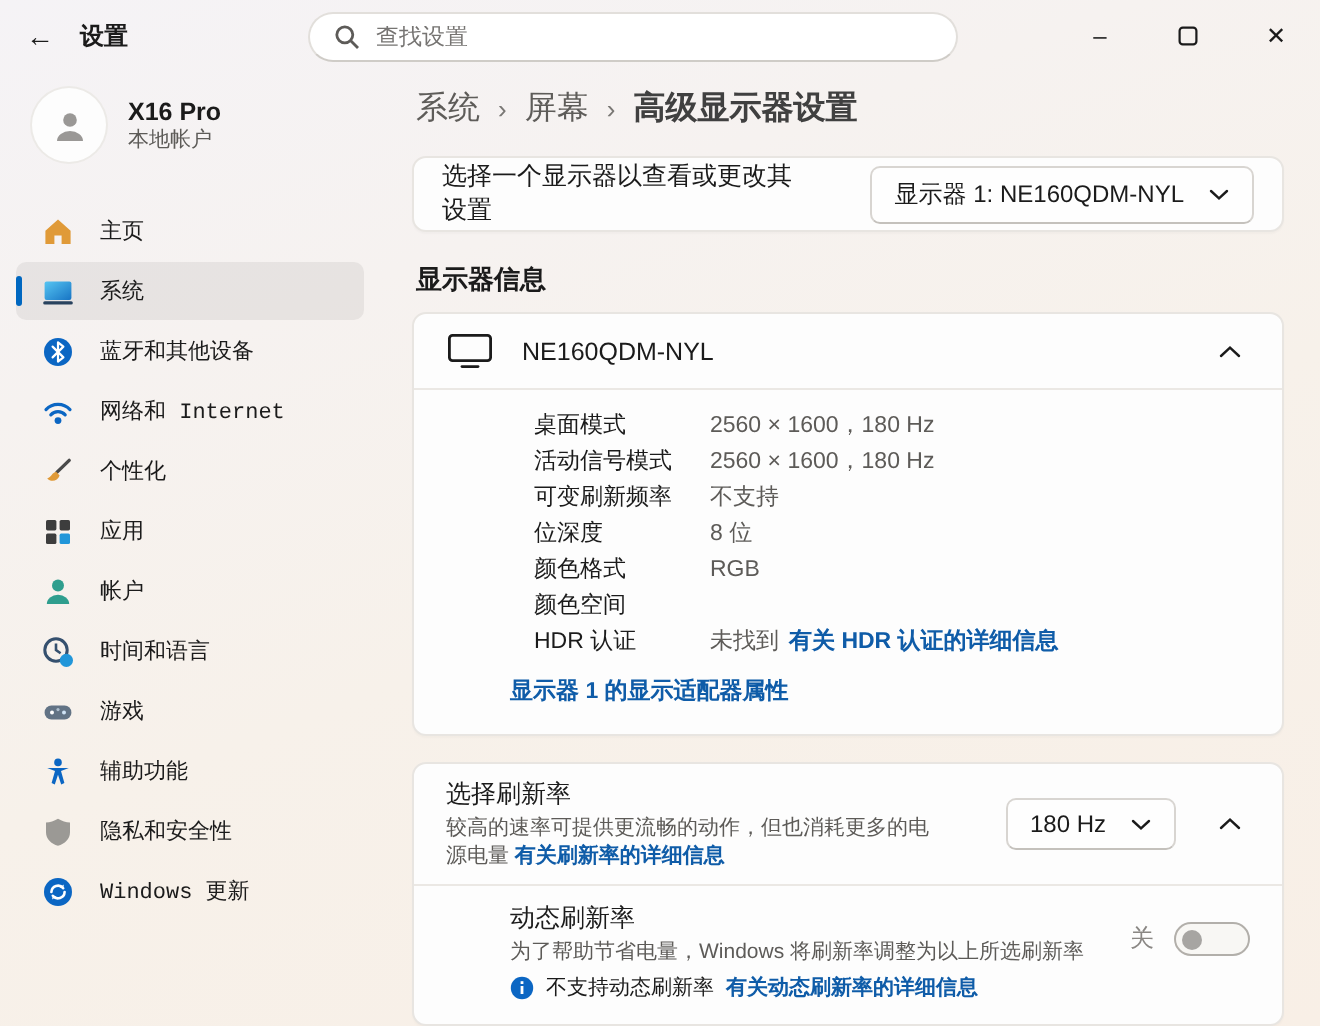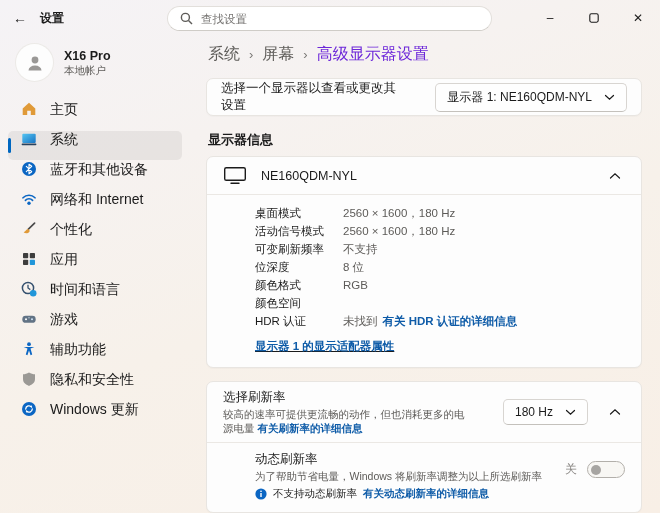--- a/index.html
+++ b/index.html
@@ -9,61 +9,61 @@
     color:#1b1b1b;
     background:linear-gradient(160deg,#f5f3f6 0%,#f7f1ea 55%,#f8efe6 100%);
     position:relative; font-size:12px;
   }
   svg { display:block; }
   
   .titlebar { height:36px; display:flex; align-items:center; position:relative; }
   .back-btn { width:40px; height:36px; display:flex; align-items:center; justify-content:center; font-size:14px; color:#1b1b1b; cursor:pointer; }
   .app-title { font-size:12px; font-weight:600;font-family:Liberation Serif, serif; }
   .searchbox {
-    position:absolute; left:167px; top:6px; width:325px; height:25px;
+    position:absolute; left:154px; top:6px; width:325px; height:25px;
     background:#fff; border:1px solid #e2dfdb; border-bottom-color:#cfccc7;
     border-radius:13px; display:flex; align-items:center; gap:8px; padding:0 12px;
   }
   .searchbox input { border:none; outline:none; background:transparent; font-size:11.5px; color:#1b1b1b; width:100%; font-family:inherit; }
   .searchbox input::placeholder { color:#767472; }
   .win-controls { margin-left:auto; display:flex; height:36px; }
   .wc { width:44px; height:36px; display:flex; align-items:center; justify-content:center; font-size:12px; color:#1b1b1b; cursor:pointer; }
   
   .sidebar { position:absolute; top:36px; left:0; width:190px; bottom:14px; padding:4px 8px; }
   .user-row { display:flex; align-items:center; gap:11px; padding:4px 6px 4px 8px; margin-bottom:16px; }
   .avatar { width:37px; height:37px; border-radius:50%; background:#fdfdfd; box-shadow:0 0 0 1px #eceae7; display:flex; align-items:center; justify-content:center; }
   .user-name { font-size:12.5px; font-weight:700; line-height:15px; }
   .user-sub { font-size:10.5px; color:#5d5b58; line-height:13px; }
-  .nav-item { position:relative; display:flex; gap:13px; height:29px; padding-left:13px; margin:1px 0; border-radius:5px; font-size:14px; cursor:pointer; }
+  .nav-item { position:relative; display:flex; align-items:center; gap:13px; height:29px; padding-left:13px; margin:1px 0; border-radius:5px; font-size:11px; cursor:pointer;font-family:Liberation Mono, monospace; }
   .nav-item.selected { background:rgba(0,0,0,.057); }
   .nav-item.selected::before { content:""; position:absolute; left:0px; top:7px; width:3px; height:15px; border-radius:2px; background:#0067c0; }
   .nico { width:16px; height:16px; flex-shrink:0; }
   
   .main { position:absolute; left:190px; top:36px; right:0; bottom:0; padding:8px 18px 0 16px; }
   .breadcrumb { display:flex; align-items:center; gap:9px; font-size:16px; color:#5e5c59; margin-left:2px; }
   .breadcrumb .sep { font-size:13px; color:#7a7875; }
-  .breadcrumb .current { color:#6d28d9; font-weight:400; }
+  .breadcrumb .current { color:#404040; font-weight:700; }
   .card { background:#fdfdfd; border:1px solid #e8e5e1; border-radius:7px; box-shadow:0 1px 1px rgba(0,0,0,.025); }
   .sel-row { margin-top:13px; height:38px; display:flex; align-items:center; padding:0 14px;gap:34px; }
   .sel-label { flex:1; font-size:12.5px; }
   .dd { display:flex; align-items:center; justify-content:space-between; gap:12px; border:1px solid #d8d5d1; border-bottom-color:#c4c1bc; background:#fefefe; border-radius:5px; padding:5px 11px; font-size:12px; cursor:pointer; }
   .dd-wide { min-width:156px; }
   .dd-small { min-width:84px; }
   .section-title { margin:15px 2px 7px; font-size:13px; font-weight:700; }
   .dhead { display:flex; align-items:center; gap:14px; padding:9px 16px; }
   .dtitle { font-size:12.5px; line-height:16px; }
   .dsub { font-size:10.5px; color:#5d5b58; line-height:14px; margin-top:1px; }
   .chev-right { margin-left:auto; cursor:pointer; padding:4px; }
   .divider { height:1px; background:#ebe8e4; }
   .dbody { padding:9px 16px 12px 48px; font-size:11.5px; }
-  .irow { display:flex; line-height:18px; }
+  .irow { display:flex; line-height:18px;margin-left:12px; }
   .lbl { width:88px; flex-shrink:0; color:#1b1b1b; }
   .val { color:#5d5b58; }
   .link { color:#0f5ca8; font-weight:700; text-decoration:none; cursor:pointer; }
-  .adapter-link { margin-top:7px; line-height:18px;text-decoration:underline; }
+  .adapter-link { margin-top:7px; line-height:18px; }
   .rrow { display:flex; padding:7px 16px; }
   .rrow2 { display:flex; padding:8px 16px 11px 48px; }
   .rleft { flex:1; }
   .rtitle { font-size:12.5px; line-height:16px; }
   .rsub { font-size:10.5px; color:#5d5b58; line-height:14px; margin-top:2px; }
   .rright { display:flex; align-items:center; gap:17px;margin-left:31px; }
   .note { display:flex; align-items:center; gap:6px; margin-top:4px; font-size:10.5px; color:#1b1b1b; }
   .toggle-wrap { display:flex; align-items:flex-start; gap:10px; margin-left:16px; padding-top:10px; }
   .toggle-label { color:#8a8784; font-size:12px; line-height:17px; }
   .toggle { width:38px; height:17px; border:1px solid #9a968f; border-radius:9px; background:#f7f5f2; position:relative; opacity:.75; cursor:default; }
@@ -173,20 +173,29 @@
   <div class="nav-item">
     <span class="nico">
         <svg width="16" height="16" viewBox="0 0 16 16">
           <rect x="2" y="2" width="5.2" height="5.2" rx="0.8" fill="#3d3d3d"></rect>
           <rect x="8.8" y="2" width="5.2" height="5.2" rx="0.8" fill="#3d3d3d"></rect>
           <rect x="2" y="8.8" width="5.2" height="5.2" rx="0.8" fill="#3d3d3d"></rect>
           <rect x="8.8" y="8.8" width="5.2" height="5.2" rx="0.8" fill="#2196d9"></rect>
         </svg>
       </span>
     <span>应用</span>
+  </div>
+  <div class="nav-item">
+    <span class="nico">
+        <svg width="16" height="16" viewBox="0 0 16 16">
+          <circle cx="8" cy="4.8" r="3" fill="#2f9e8e"></circle>
+          <path d="M2.4 14 a5.6 4.6 0 0 1 11.2 0 z" fill="#2f9e8e"></path>
+        </svg>
+      </span>
+    <span>帐户</span>
   </div>
   <div class="nav-item">
     <span class="nico">
         <svg width="16" height="16" viewBox="0 0 16 16">
           <circle cx="7" cy="7" r="5.6" fill="none" stroke="#35506e" stroke-width="1.5"></circle>
           <path d="M7 3.8 V7 l2.3 1.6" stroke="#35506e" stroke-width="1.3" fill="none"></path>
           <circle cx="12.2" cy="12.2" r="3.3" fill="#2196d9"></circle>
         </svg>
       </span>
     <span>时间和语言</span>

